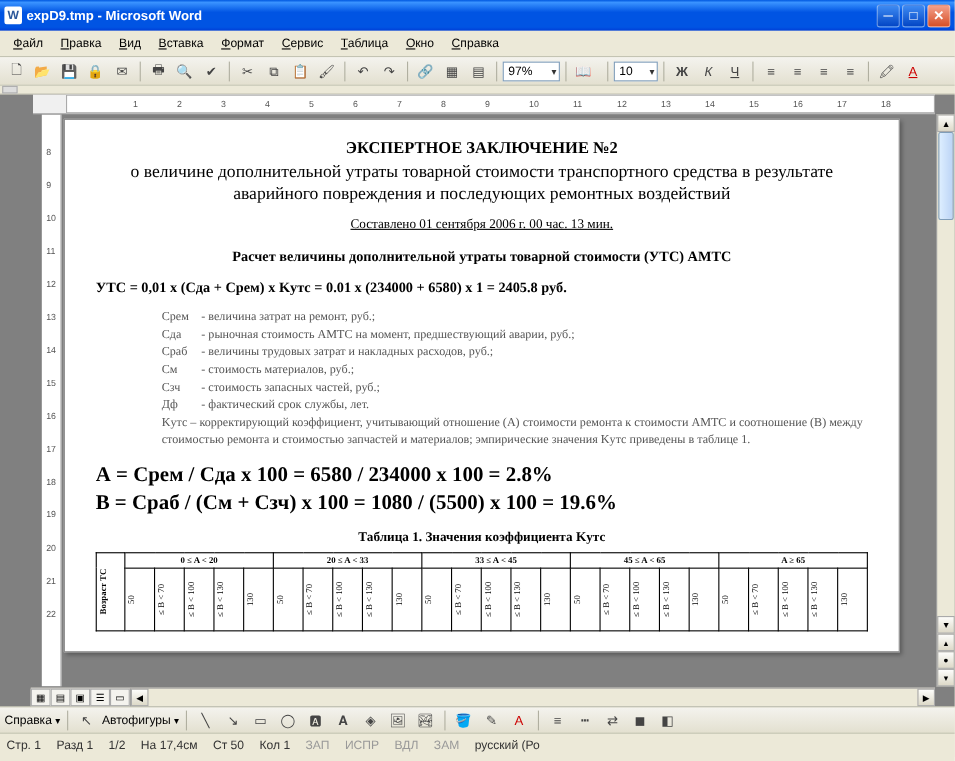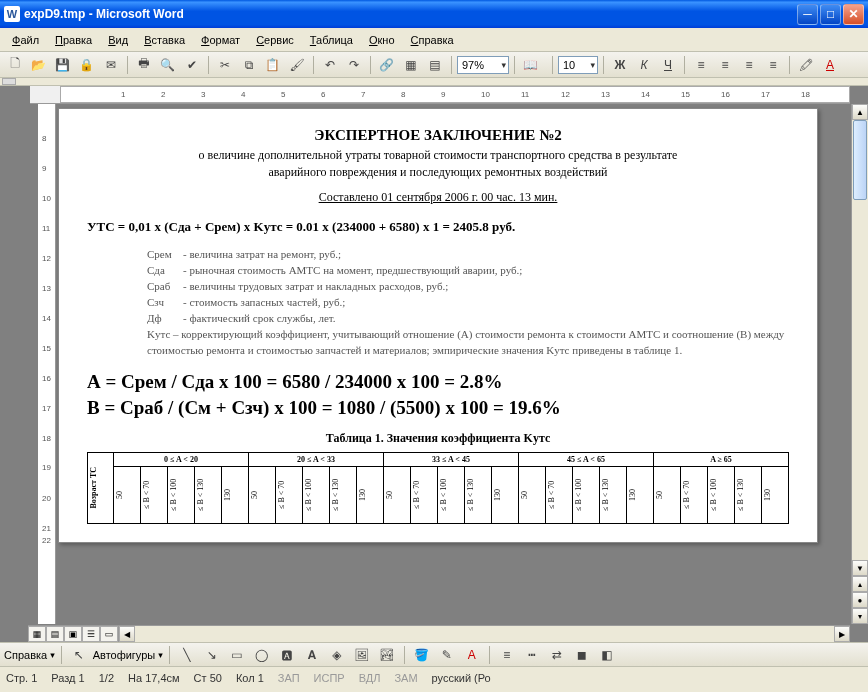--- a/index.html
+++ b/index.html
@@ -42,21 +42,21 @@
 .vscroll .sbtn { height:16px; background:linear-gradient(to bottom,#fdfdfb,#ddd9c8); border:1px solid #aaa; display:flex;align-items:center;justify-content:center; font-size:8px;}
 .vscroll .thumb { position:absolute; top:16px; left:1px; right:1px; height:80px; background:linear-gradient(to right,#ddeeff,#bcd4f6); border:1px solid #7f9db9; border-radius:2px;}
 .hscroll { position:absolute; bottom:0; left:28px; right:18px; height:17px; background:#ece9d8; border-top:1px solid #999; display:flex;}
 .viewbtns { display:flex; border-right:1px solid #999;}
 .viewbtn { width:18px; height:16px; border:1px solid #aaa; background:#f4f3ee; display:flex; align-items:center; justify-content:center; font-size:9px;}
 .hscroll .track { flex:1; position:relative;}
 .hscroll .sbtn { width:16px; height:16px; background:linear-gradient(to bottom,#fdfdfb,#ddd9c8); border:1px solid #aaa; display:flex;align-items:center;justify-content:center; font-size:8px;}
 
 
 .page h1 { text-align: center; font-size: 15px; font-weight: bold; margin-bottom: 4px; }
-.page .sub { text-align: center; font-size: 12px; margin-bottom: 2px; }
+.page .sub { text-align: center; font-size: 16px; margin-bottom: 2px; }
 .page .date { text-align: center; font-size: 12px; margin: 10px 0 14px; text-decoration: underline; }
 .page h2 { text-align: center; font-size: 13px; font-weight: bold; margin-bottom: 12px; }
 .page .formula { font-size: 13px; font-weight: bold; margin: 8px 0 12px; }
 .page .defs { margin-left: 60px; font-size: 11px; line-height: 1.45; color:#555;}
 .page .defs .sym { display:inline-block; width:36px; color:#555;}
 .page .defs .long { margin-left:0; color:#555;}
 .page .ab { font-size: 19px; font-weight: bold; margin: 12px 0 4px; }
 .page h3 { text-align:center; font-size:12px; font-weight:bold; margin:12px 0 6px;}
 .page table { border-collapse: collapse; width: 100%; font-size: 8px; }
 .page th, .page td { border: 1px solid #000; text-align: center; vertical-align: middle; padding: 2px 1px; }
@@ -182,33 +182,35 @@
         <span style="top:150px">12</span>
         <span style="top:180px">13</span>
       <span style="top:210px">14</span>
         <span style="top:240px">15</span>
         <span style="top:270px">16</span>
       <span style="top:300px">17</span>
         <span style="top:330px">18</span>
         <span style="top:359px">19</span>
       <span style="top:390px">20</span>
         <span style="top:420px">21</span>
-        <span style="top:432px">22</span>
+        <span style="top:450px">22</span>
     </div>
 
     <div class="page">
       <h1>ЭКСПЕРТНОЕ ЗАКЛЮЧЕНИЕ №2</h1>
       <div class="sub">о величине дополнительной утраты товарной стоимости транспортного средства в результате</div>
       <div class="sub">аварийного повреждения и последующих ремонтных воздействий</div>
       <div class="date">Составлено 01 сентября 2006 г. 00 час. 13 мин.</div>
+      <h2>Расчет величины дополнительной утраты товарной стоимости (УТС) АМТС</h2>
       <div class="formula">УТС = 0,01 x (Cда + Cрем) x Kутс = 0.01 x (234000 + 6580) x 1 = 2405.8 руб.</div>
       <div class="defs">
         <div><span class="sym">Cрем</span><span>- величина затрат на ремонт, руб.;</span></div>
         <div><span class="sym">Cда</span><span>- рыночная стоимость АМТС на момент, предшествующий аварии, руб.;</span></div>
         <div><span class="sym">Cраб</span><span>- величины трудовых затрат и накладных расходов, руб.;</span></div>
+        <div><span class="sym">Cм</span><span>- стоимость материалов, руб.;</span></div>
         <div><span class="sym">Cзч</span><span>- стоимость запасных частей, руб.;</span></div>
         <div><span class="sym">Дф</span><span>- фактический срок службы, лет.</span></div>
         <div class="long">Kутс – корректирующий коэффициент, учитывающий отношение (А) стоимости ремонта к стоимости АМТС и соотношение (В) между стоимостью ремонта и стоимостью запчастей и материалов; эмпирические значения Kутс приведены в таблице 1.</div>
       </div>
       <div class="ab">А = Cрем / Сда x 100 = 6580 / 234000 x 100 = 2.8%</div>
       <div class="ab" style="margin-top:2px">В = Cраб / (Cм + Cзч) x 100 = 1080 / (5500) x 100 = 19.6%</div>
       <h3>Таблица 1. Значения коэффициента Kутс</h3>
       <table>
         <tbody>
             <tr>

